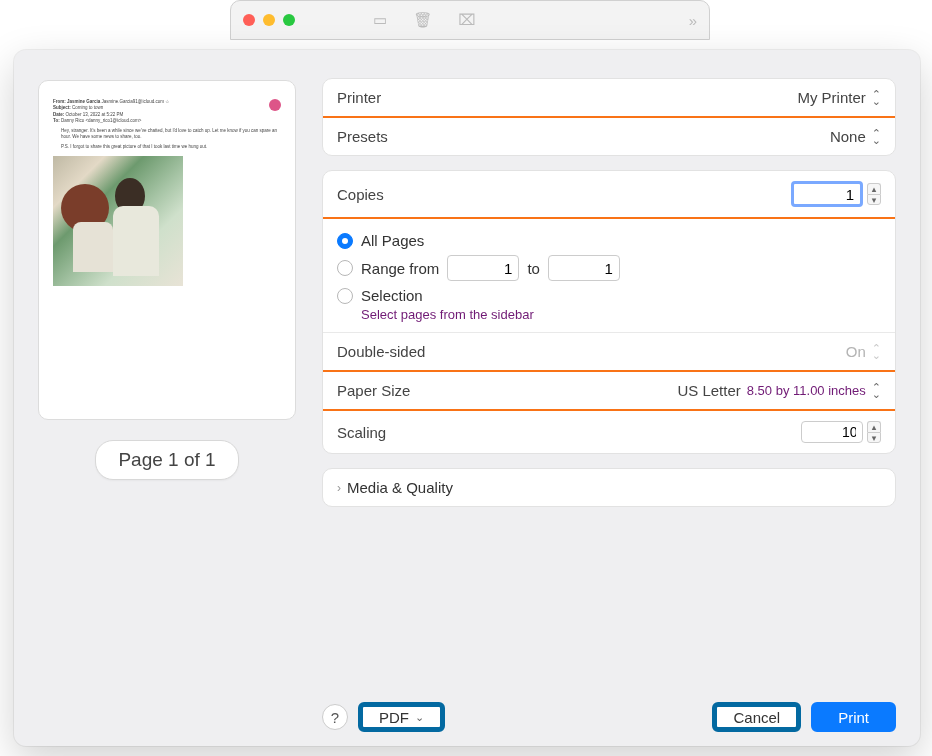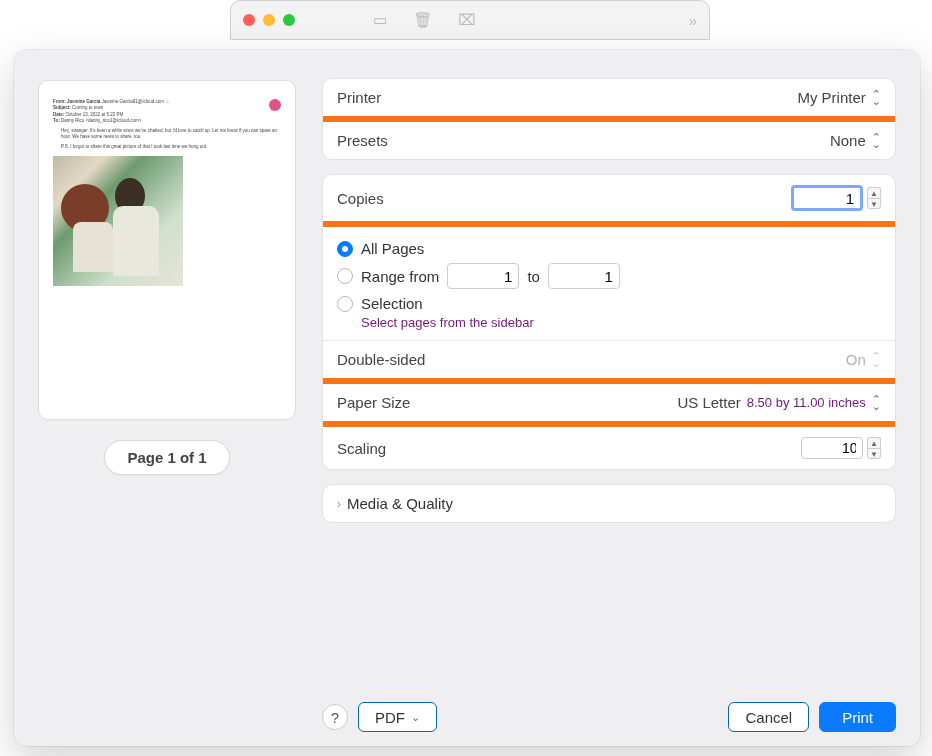--- a/index.html
+++ b/index.html
@@ -75,42 +75,41 @@
     background: linear-gradient(135deg,#bfb9a4 0%, #e3d9c6 20%, #6d9a6e 35%, #a6c4a5 55%, #cfe0cb 70%, #e8e3d6 100%);
     position:relative;
     overflow:hidden;
   }
   .page-indicator {
     margin-top: 20px;
     padding: 8px 22px;
     background:#fff;
     border:1px solid #d8d8d8;
     border-radius: 18px;
-    font-size:15px;
+    font-size:19px;
     color:#444;
     box-shadow: 0 1px 2px rgba(0,0,0,0.04);
-    font-weight: bold;
   }
   .settings-pane {
     flex:1;
     padding: 28px 24px 14px 2px;
     display:flex;
     flex-direction:column;
   }
   .card {
     background:#fff;
     border:1px solid #e2e2e2;
     border-radius:10px;
     margin-bottom: 14px;
   }
   .row {
     display:flex;
     align-items:center;
     padding: 10px 14px;
-    border-bottom:6px solid #f97316;
+    border-bottom:2px solid #f97316;
   }
   .row:last-child { border-bottom:none; }
   .row-label { flex:0 0 auto; color:#444; }
   .row-spacer { flex:1; }
   .row-value { color:#444; display:flex; align-items:center; gap:6px; }
   .row-sublabel { color:#701a75; font-size:13px; }
   .stepper {
     display:flex; align-items:center;
   }
   .num-input {
@@ -177,21 +176,21 @@
     gap:10px;
   }
   .help-btn {
     width:26px; height:26px; border-radius:50%;
     border:1px solid #ccc; background:#fff;
     display:flex; align-items:center; justify-content:center;
     font-size:15px; color:#555;
   }
   .pdf-btn, .cancel-btn, .print-btn {
     height:30px; border-radius:6px;
-    border:1px solid #0369a1; background:#fff;
+    border:5px solid #0369a1; background:#fff;
     padding: 0 16px;
     display:flex; align-items:center; gap:6px;
     font-size:15px; color:#333;
   }
   .print-btn {
     background:#0a7aff; color:#fff; border-color:#0a7aff;
     padding: 0 22px;
   }
   .pct-input {
     width:62px; height:22px;

